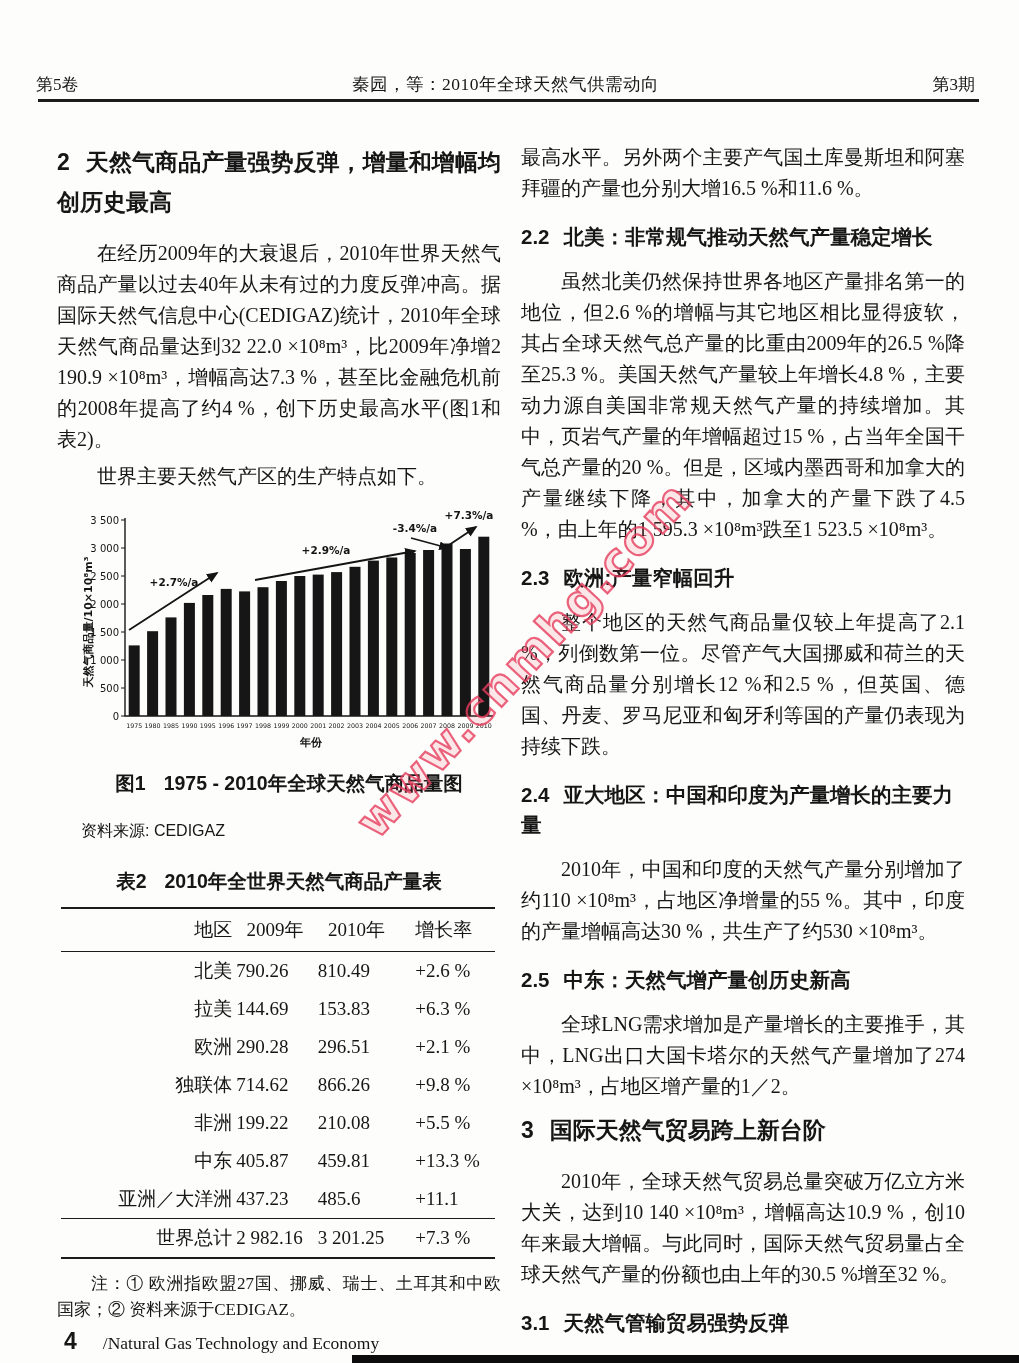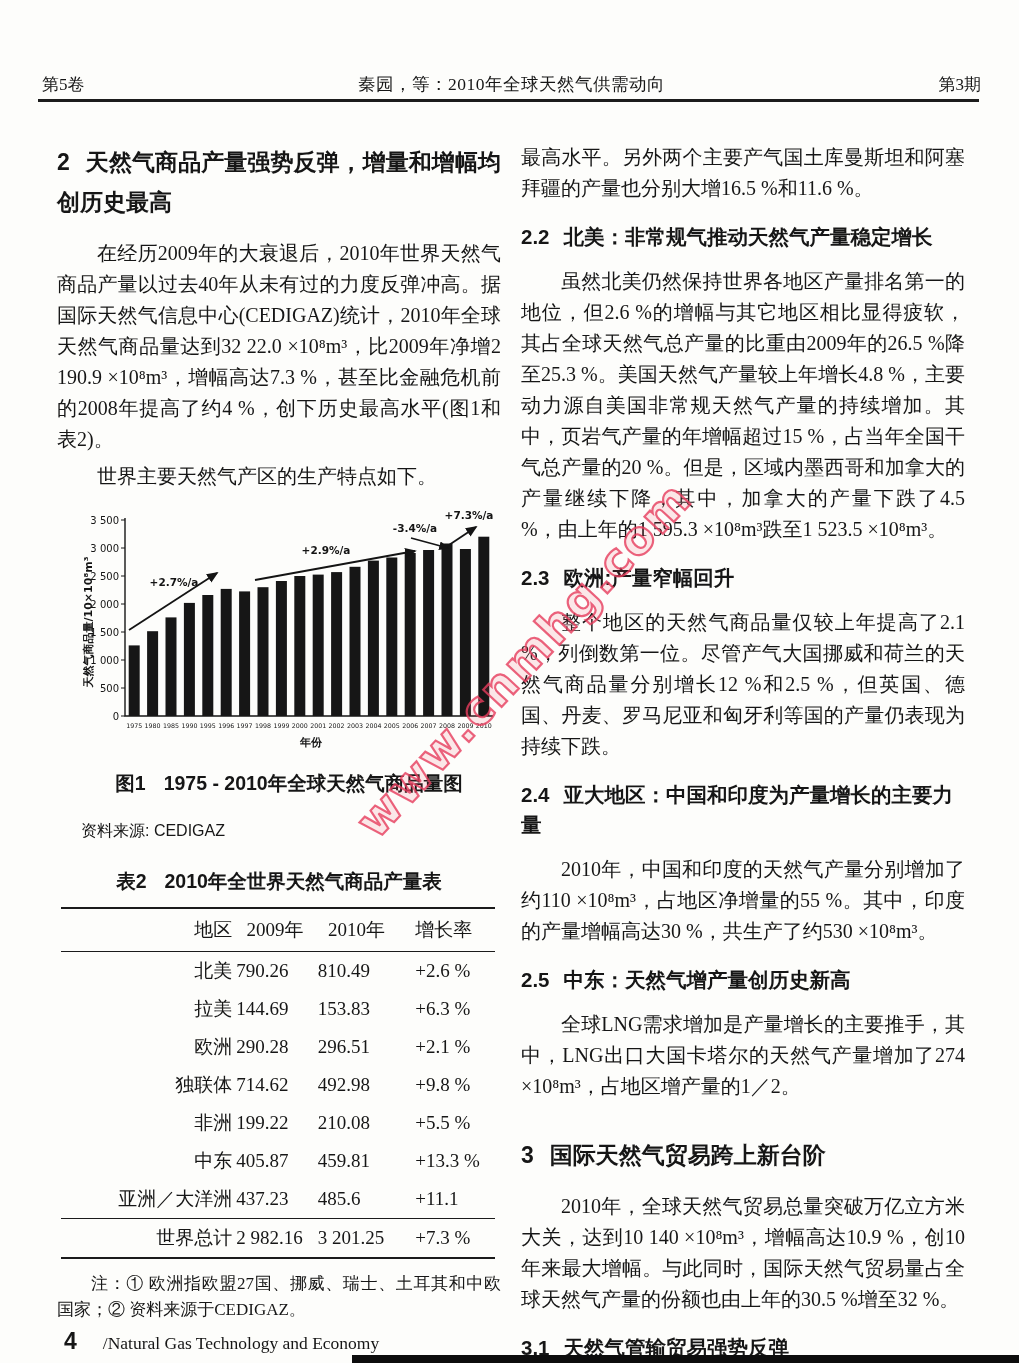--- a/index.html
+++ b/index.html
@@ -3,21 +3,21 @@
 <meta charset="utf-8">
 <style>
   html,body { margin:0; padding:0; background:#e8e8e6; }
   .page {
     position:relative; width:1019px; height:1363px; margin:0 auto;
     background:#fdfdfb; color:#161616; overflow:hidden;
     font-family:"Liberation Serif","DejaVu Serif",serif;
   }
   
   .running-head {
-    position:absolute; top:72px; left:42px; width:939px;
+    position:absolute; top:72px; left:36px; width:939px;
     display:flex; justify-content:space-between; align-items:baseline;
     font-size:17px;
   }
   .running-head .mid { font-size:17.5px; letter-spacing:0.5px; }
   .head-rule { position:absolute; top:99px; left:38px; width:941px; height:0;
     border-top:3px solid #1c1c1c; }
   
   .col { position:absolute; top:134px; width:444px; }
   .col-left  { left:57px; }
   .col-right { left:521px; }
@@ -214,21 +214,21 @@
           </tr>
           <tr>
             <td>欧洲</td>
             <td>290.28</td>
             <td>296.51</td>
             <td>+2.1 %</td>
           </tr>
           <tr>
             <td>独联体</td>
             <td>714.62</td>
-            <td>492.98</td>
+            <td>866.26</td>
             <td>+9.8 %</td>
           </tr>
           <tr>
             <td>非洲</td>
             <td>199.22</td>
             <td>210.08</td>
             <td>+5.5 %</td>
           </tr>
           <tr>
             <td>中东</td>
@@ -264,21 +264,21 @@
 
     <h3 class="h-sub"><span class="hnum-sub">2.3</span><span>欧洲:产量窄幅回升</span></h3>
     <p class="para">整个地区的天然气商品量仅较上年提高了2.1 %，列倒数第一位。尽管产气大国挪威和荷兰的天然气商品量分别增长12 %和2.5 %，但英国、德国、丹麦、罗马尼亚和匈牙利等国的产量仍表现为持续下跌。</p>
 
     <h3 class="h-sub"><span class="hnum-sub">2.4</span><span>亚大地区：中国和印度为产量增长的主要力量</span></h3>
     <p class="para">2010年，中国和印度的天然气产量分别增加了约110 ×10⁸m³，占地区净增量的55 %。其中，印度的产量增幅高达30 %，共生产了约530 ×10⁸m³。</p>
 
     <h3 class="h-sub"><span class="hnum-sub">2.5</span><span>中东：天然气增产量创历史新高</span></h3>
     <p class="para">全球LNG需求增加是产量增长的主要推手，其中，LNG出口大国卡塔尔的天然气产量增加了274 ×10⁸m³，占地区增产量的1／2。</p>
 
-    <h2 class="h-sec" style="margin-top:33px;"><span class="hnum">3</span><span>国际天然气贸易跨上新台阶</span></h2>
+    <h2 class="h-sec" style="margin-top:8px;"><span class="hnum">3</span><span>国际天然气贸易跨上新台阶</span></h2>
     <p class="para">2010年，全球天然气贸易总量突破万亿立方米大关，达到10 140 ×10⁸m³，增幅高达10.9 %，创10年来最大增幅。与此同时，国际天然气贸易量占全球天然气产量的份额也由上年的30.5 %增至32 %。</p>
 
     <h3 class="h-sub"><span class="hnum-sub">3.1</span><span>天然气管输贸易强势反弹</span></h3>
 
   </div>
 
   <div class="watermark">www.cnmhg.com</div>
 
   <div class="footer">
     <span class="pn">4</span>

